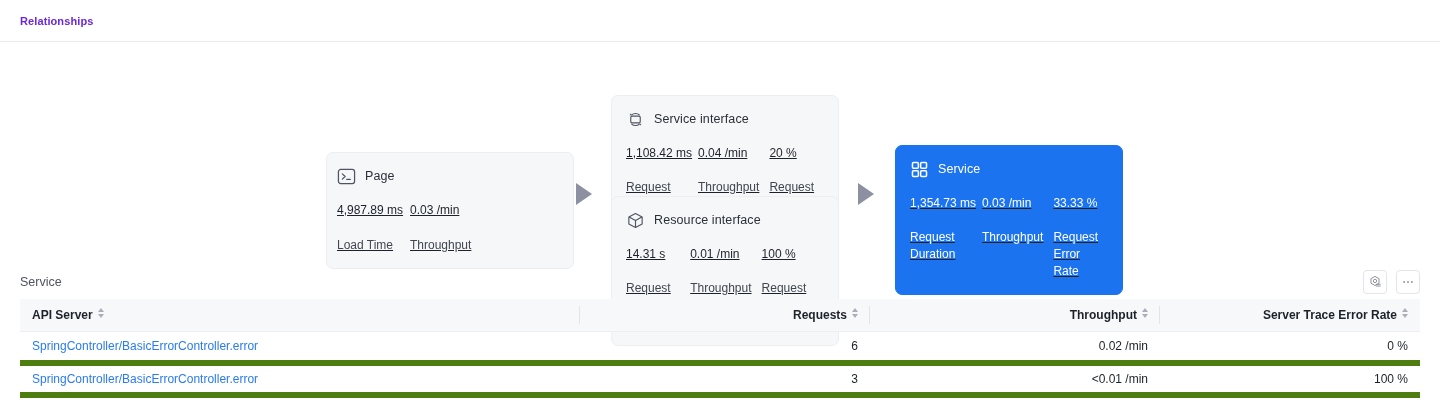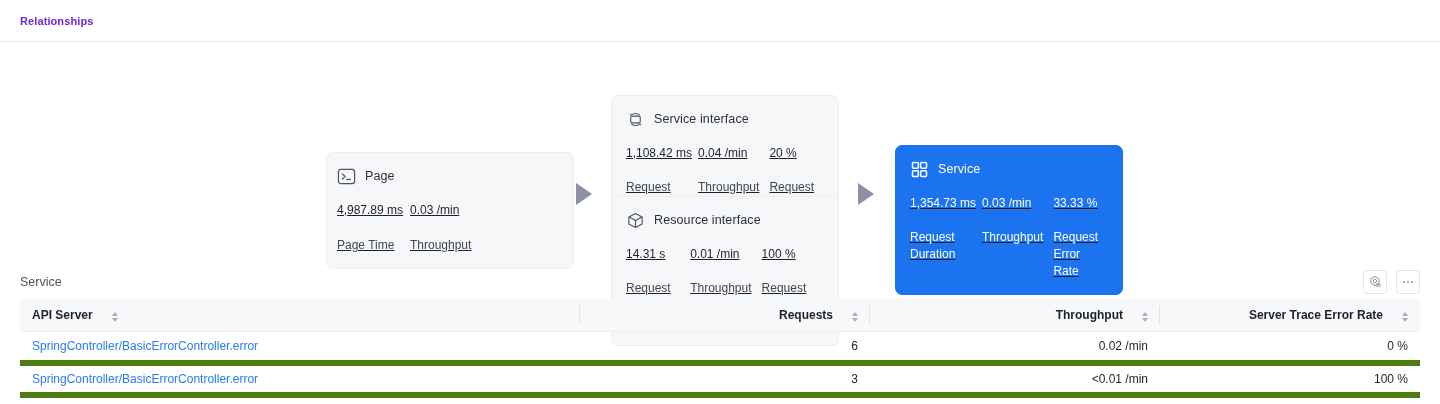--- a/index.html
+++ b/index.html
@@ -155,21 +155,21 @@
     padding: 0 12px;
     position: relative;
     white-space: nowrap;
     border-bottom: 1px solid #eceef2;
   }
   table.data thead th.c-name  { text-align: left; width: 560px; }
   table.data thead th.c-req   { text-align: right; width: 290px; }
   table.data thead th.c-thr   { text-align: right; width: 290px; }
   table.data thead th.c-err   { text-align: right; width: 260px; }
 
-  .th-inner { display: inline-flex; align-items: flex-end; gap: 19px; }
+  .th-inner { display: inline-flex; align-items: flex-start; gap: 5px; }
   .sorter { display: inline-flex; flex-direction: column; gap: 2px; }
   .sorter i {
     display: block;
     width: 0; height: 0;
     border-left: 3.5px solid transparent;
     border-right: 3.5px solid transparent;
   }
   .sorter i.up   { border-bottom: 4px solid #a9aeb8; }
   .sorter i.down { border-top: 4px solid #a9aeb8; }
 
@@ -217,21 +217,21 @@
             <rect x="1.5" y="2.5" width="17" height="15" rx="2.5" fill="none" stroke="#4e5460" stroke-width="1.3"></rect>
             <path d="M5.6 7.2 L8.6 10 L5.6 12.8" fill="none" stroke="#4e5460" stroke-width="1.3" stroke-linecap="round" stroke-linejoin="round"></path>
             <path d="M10.2 13.1 L14 13.1" fill="none" stroke="#4e5460" stroke-width="1.3" stroke-linecap="round"></path>
           </svg>
         </span>
         <span class="node-name">Page</span>
       </div>
       <div class="metrics">
         <div class="metric">
           <div class="metric-value">4,987.89 ms</div>
-          <div class="metric-label">Page Time</div>
+          <div class="metric-label">Load Time</div>
         </div>
         <div class="metric">
           <div class="metric-value">0.03 /min</div>
           <div class="metric-label">Throughput</div>
         </div>
       </div>
     </div>
 
     <div class="arrow" id="arrow-1"></div>
 

